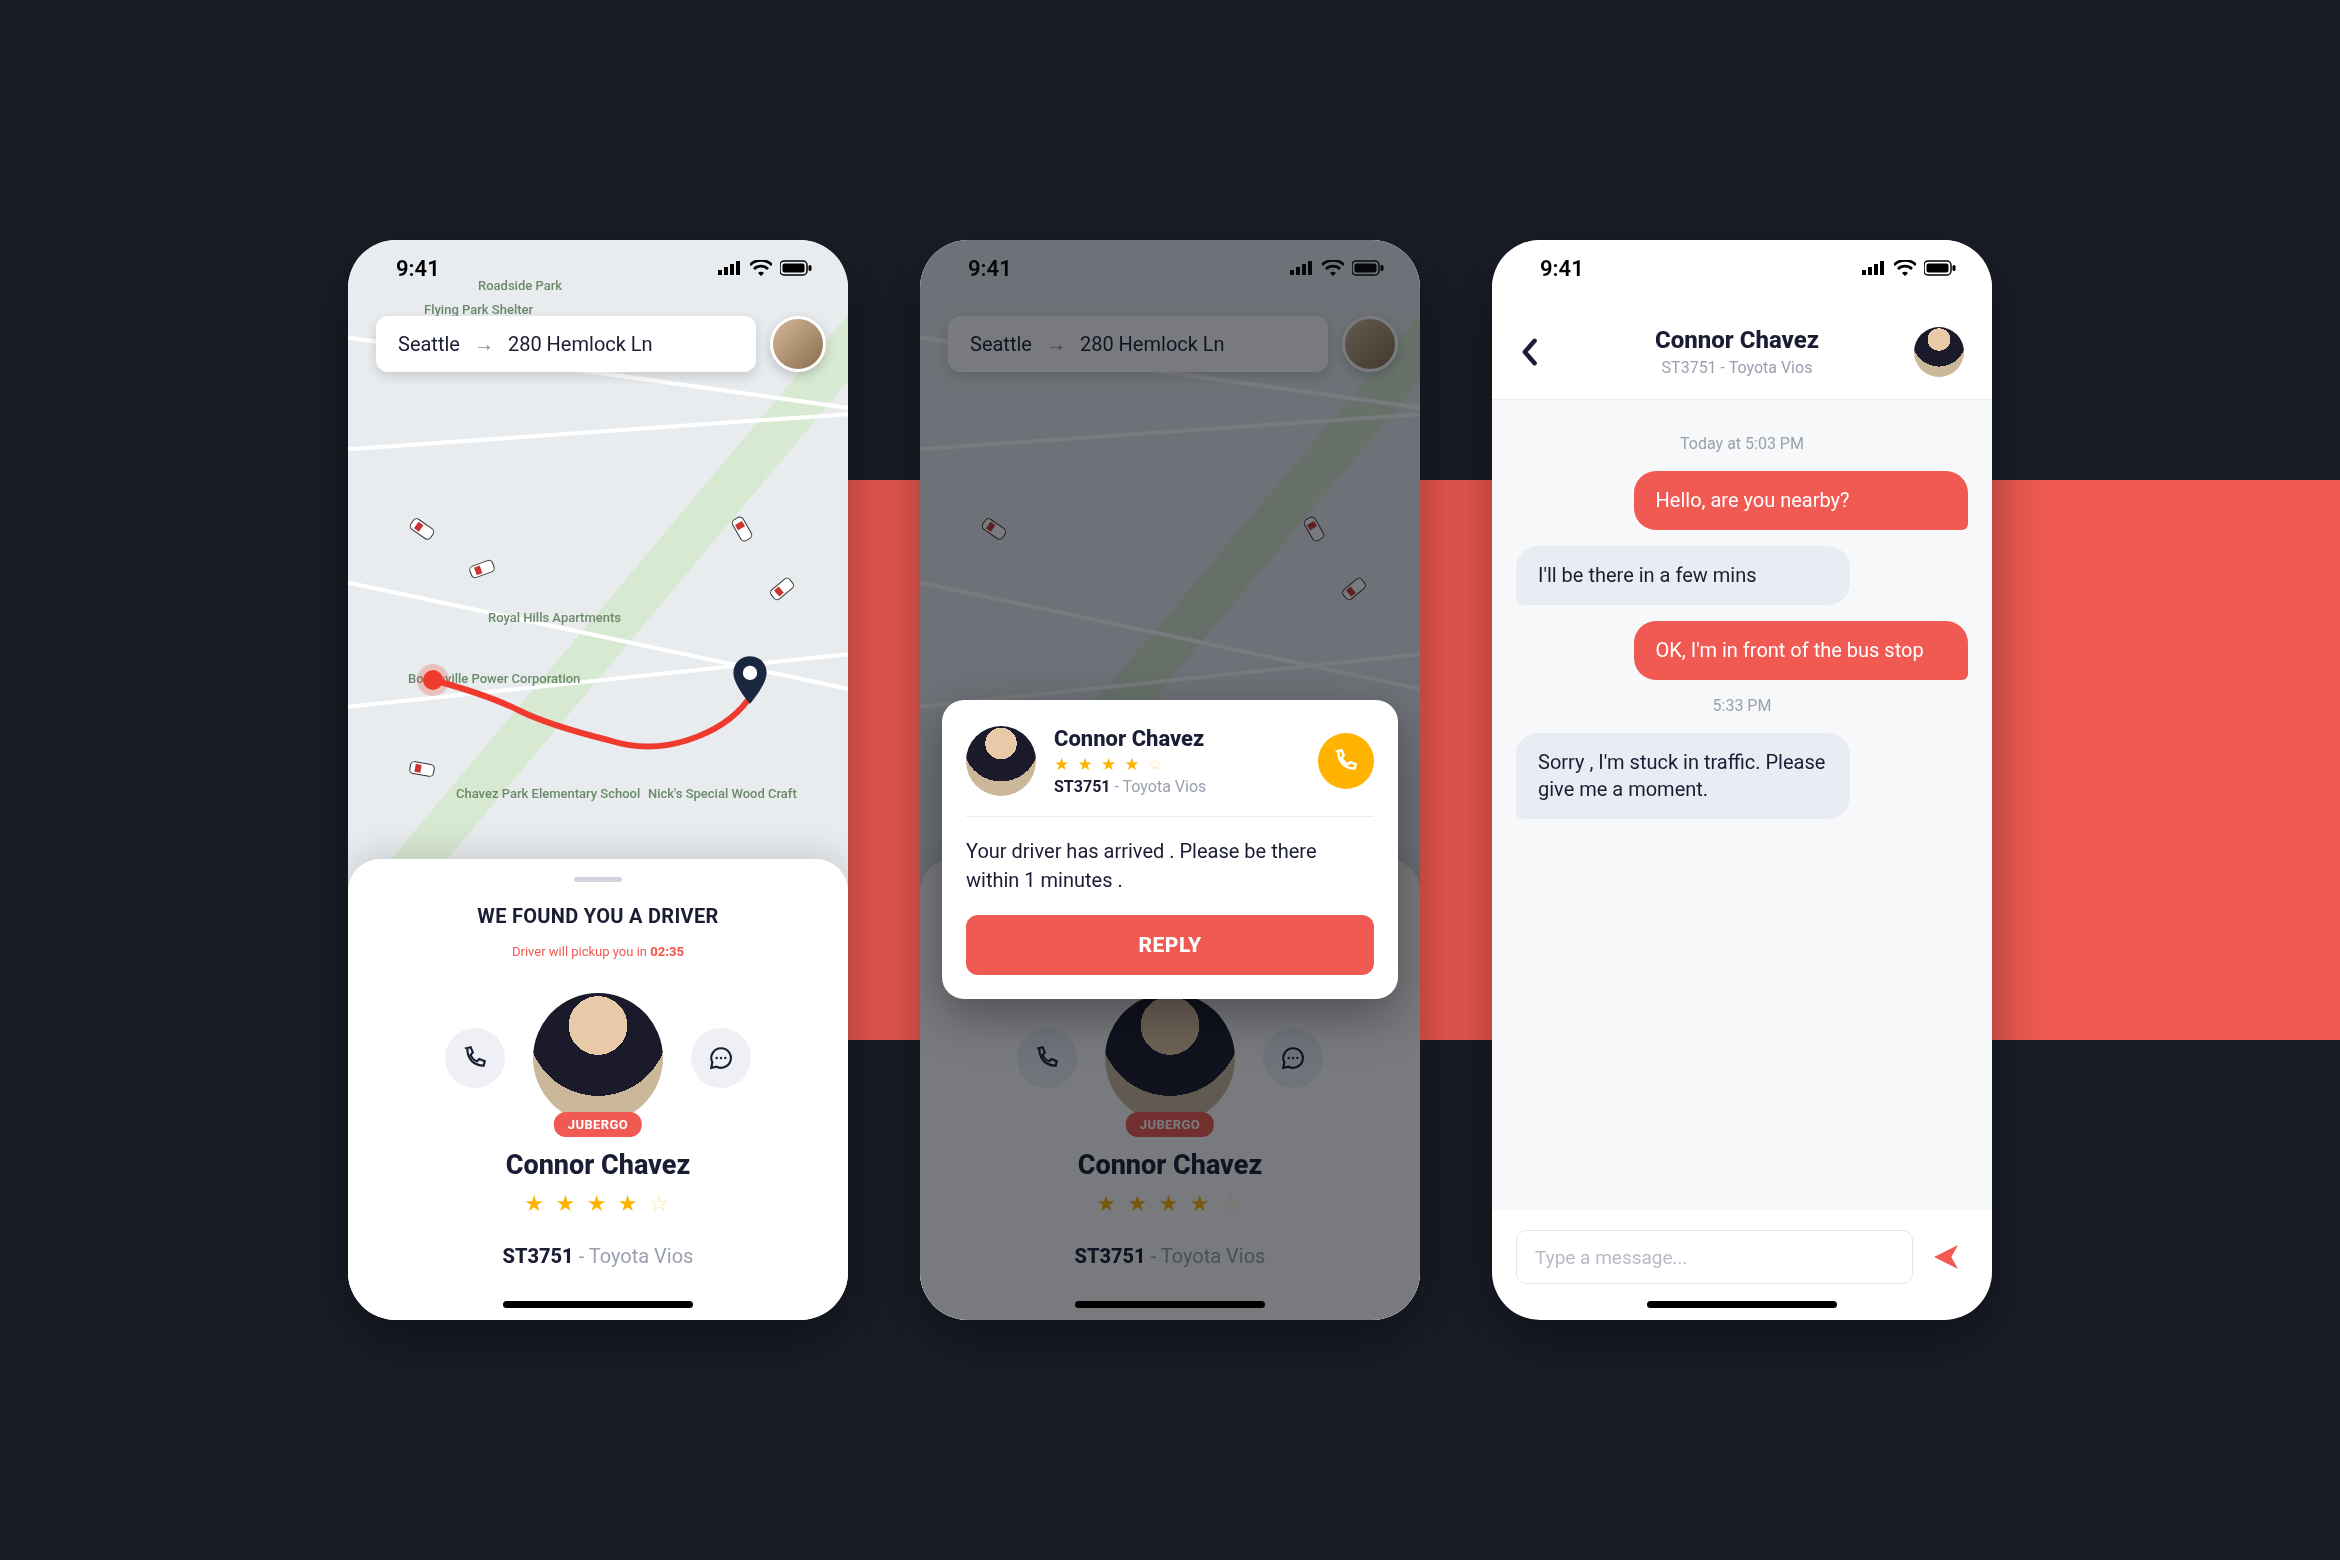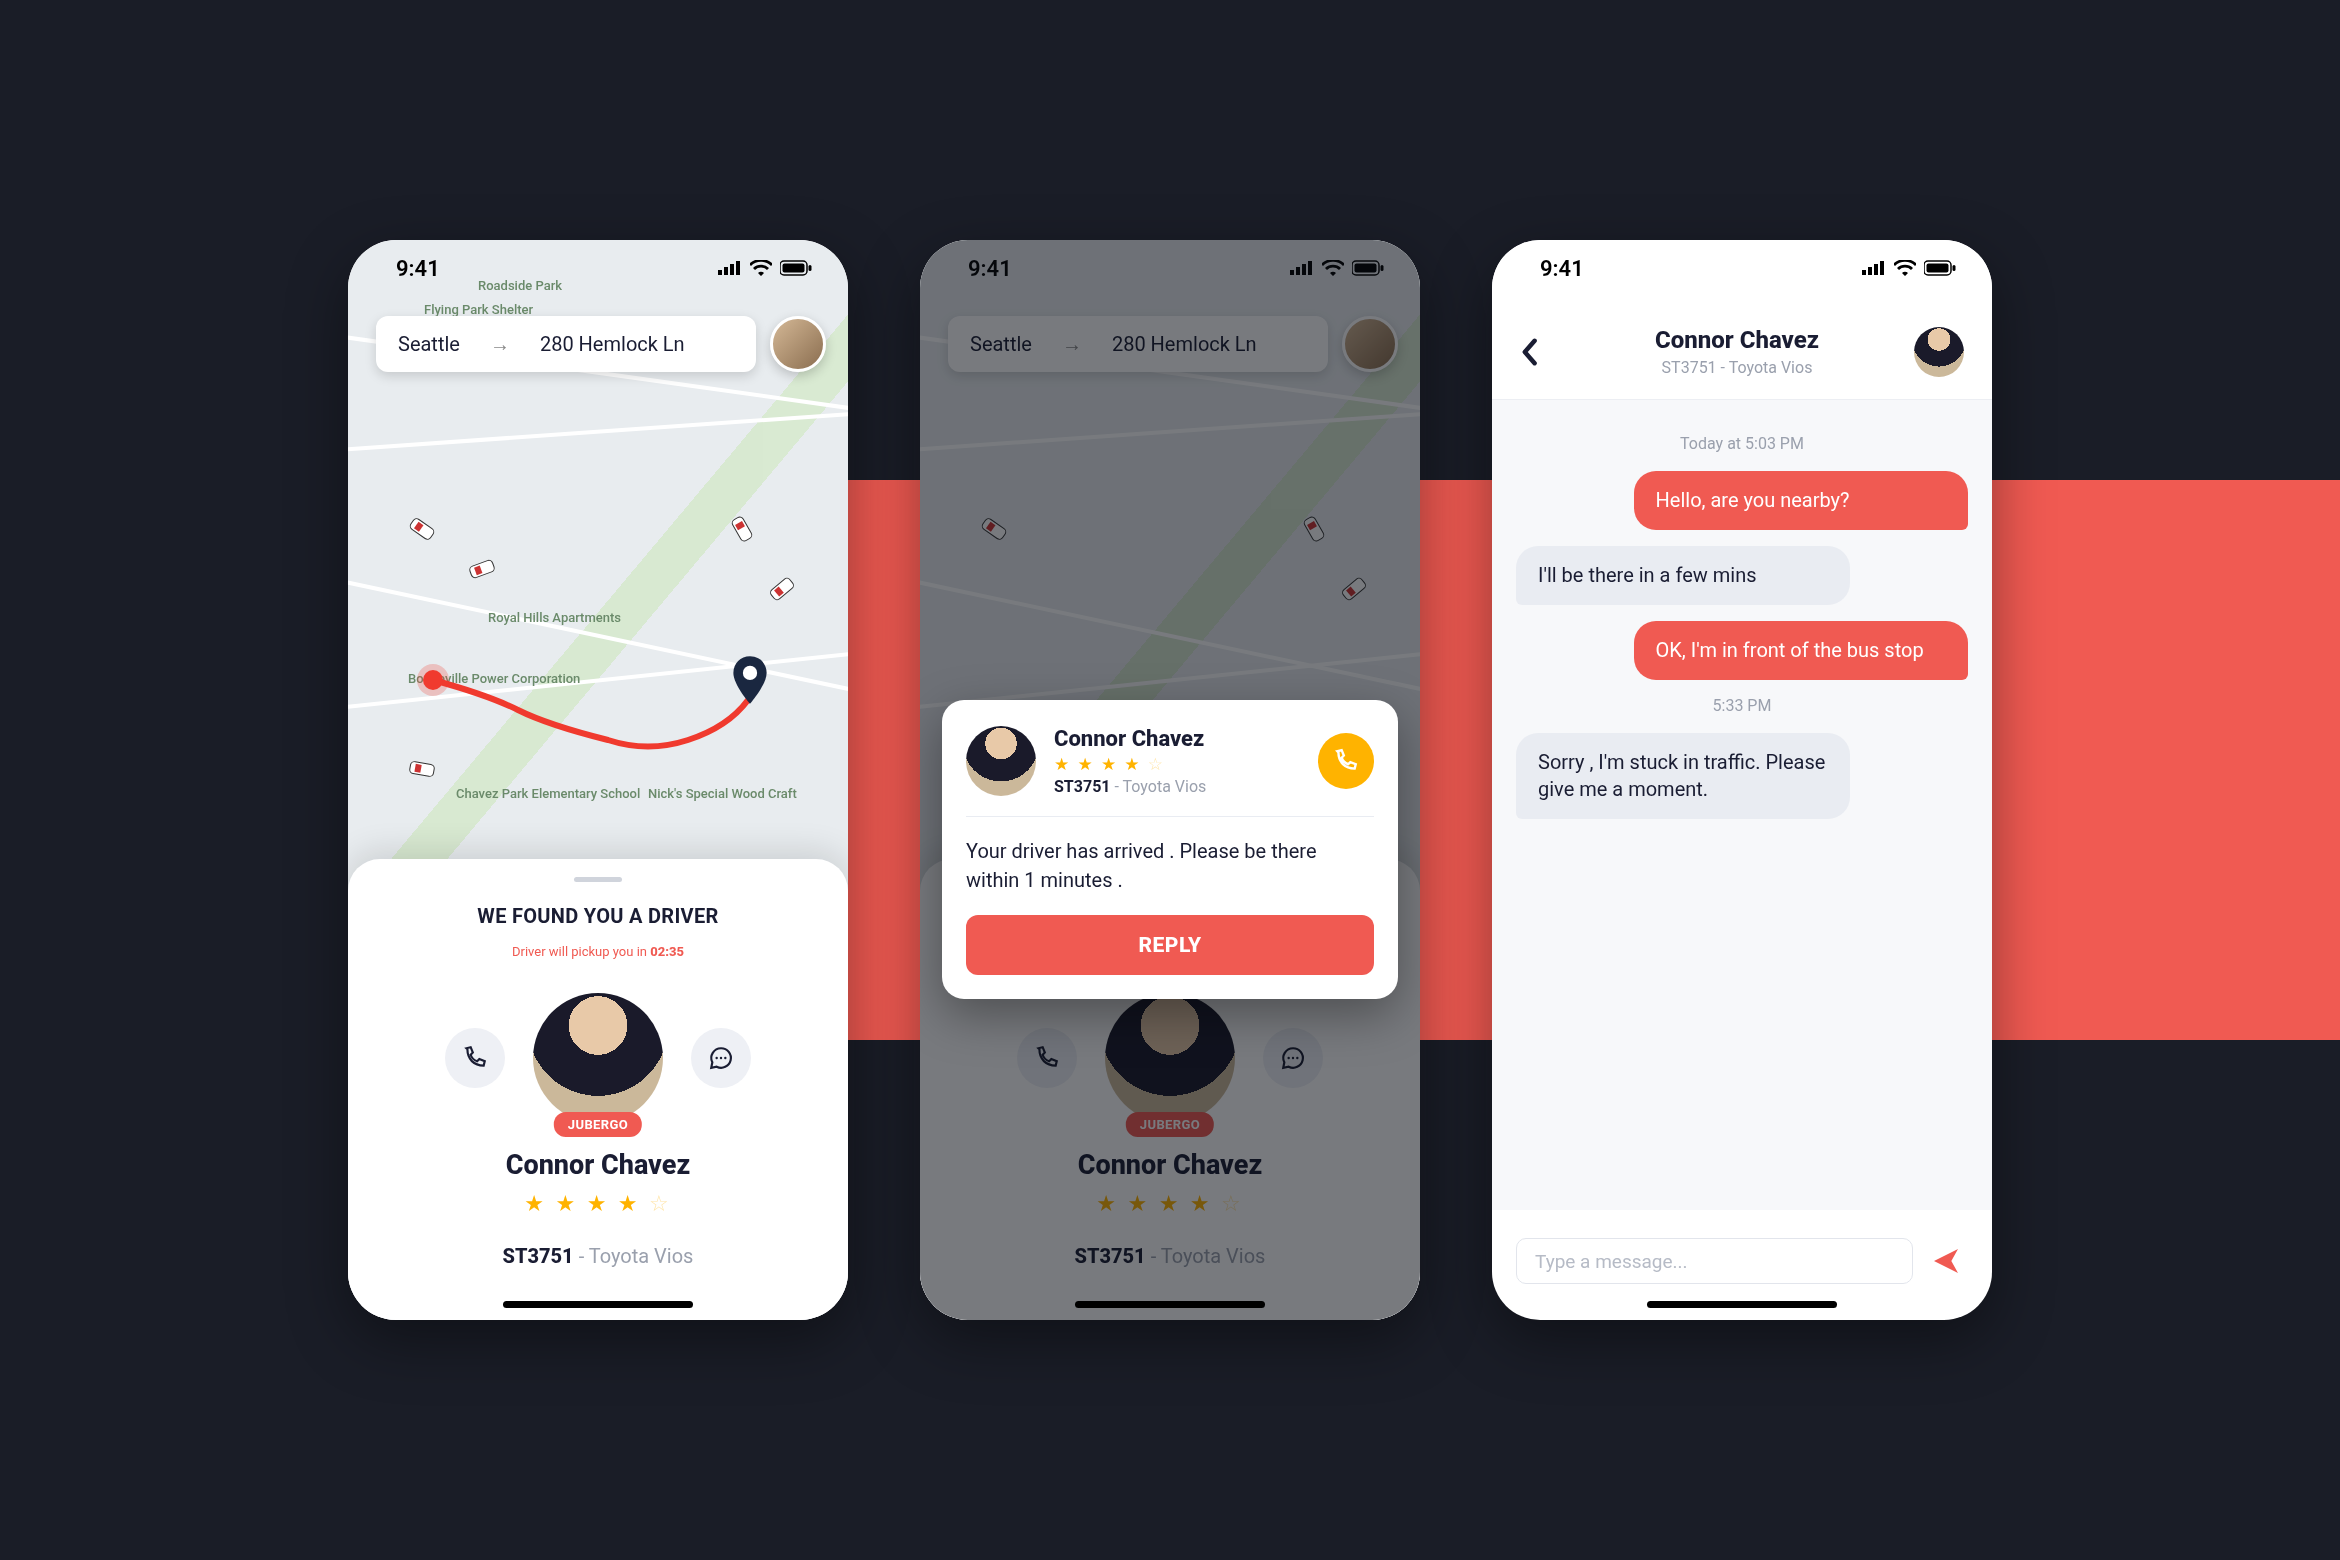--- a/index.html
+++ b/index.html
@@ -14,21 +14,21 @@
   
   .map-bg { position: absolute; inset: 0; background: #e8ecef; }
   .map-bg::before { content: ""; position: absolute; inset: 0; background:
     linear-gradient(130deg, transparent 0 40%, #c9e7b5 40% 44%, transparent 44%),
     linear-gradient(40deg, transparent 0 10%, #c9e7b5 10% 16%, transparent 16%),
     linear-gradient(200deg, transparent 0 68%, #c9e7b5 68% 74%, transparent 74%);
     opacity: .5; }
   .map-road { position: absolute; width: 200%; height: 4px; background: #fff; transform-origin: left center; }
   .map-label { position:absolute; font-size:13px; color:#6a8a6a; font-weight:500; white-space:nowrap; }
   
-  .search-pill { position: absolute; top: 76px; left: 28px; width: 380px; height: 56px; background: #fff; border-radius: 12px; box-shadow: 0 4px 12px rgba(0,0,0,.15); display: flex; align-items: center; padding: 0 22px; font-size: 20px; color: #1a1d33; gap: 30px; }
+  .search-pill { position: absolute; top: 76px; left: 28px; width: 380px; height: 56px; background: #fff; border-radius: 12px; box-shadow: 0 4px 12px rgba(0,0,0,.15); display: flex; align-items: center; padding: 0 22px; font-size: 20px; color: #1a1d33; gap: 14px; }
   .search-pill .arrow { color: #888; }
   .avatar-small { position: absolute; top: 76px; right: 22px; width: 56px; height: 56px; border-radius: 50%; background: linear-gradient(135deg,#d4b896,#8a6d4f); border: 3px solid #fff; box-shadow: 0 4px 12px rgba(0,0,0,.2); background-size: cover; background-position: center; }
   
   .bottom-sheet { position: absolute; bottom: 0; left: 0; right: 0; background: #fff; border-radius: 32px 32px 0 0; box-shadow: 0 -8px 32px rgba(0,0,0,.12); padding: 18px 28px 52px; }
   .sheet-handle { width: 48px; height: 5px; background: #d0d4dc; border-radius: 3px; margin: 0 auto 22px; }
   .sheet-title { text-align: center; font-size: 20px; font-weight: 700; color: #1a1d33; letter-spacing: .3px; }
   .sheet-sub { text-align: center; font-size: 13px; color: #f05a52; margin-top: 16px; }
   .sheet-sub b { font-weight: 800; }
   .driver-row { display: flex; justify-content: center; align-items: center; gap: 28px; margin-top: 34px; }
   .icon-btn { width: 60px; height: 60px; border-radius: 50%; background: #eef0f5; display: flex; align-items: center; justify-content: center; }
@@ -64,21 +64,21 @@
   .chat-header .back { width:40px; display:flex; }
   .chat-header .title-wrap { flex:1; text-align:center; }
   .chat-header .title { font-size:24px; font-weight:800; color:#1a1d33; }
   .chat-header .sub { font-size:16px; color:#9aa0ad; margin-top:4px; }
   .chat-header .avatar3 { width:50px; height:50px; border-radius:50%; background: radial-gradient(circle at 50% 25%, #e8c9a8 0 25%, #1a1a2a 25% 60%, #cbb89a 60% 100%); }
   .chat-body { position:absolute; top:160px; bottom:110px; left:0; right:0; background:#f7f8fa; padding:24px 24px; overflow:hidden; }
   .timestamp-row { text-align:center; font-size:16px; color:#9aa0ad; margin:10px 0 18px; }
   .msg { max-width:74%; padding:16px 22px; border-radius:22px; font-size:20px; line-height:1.35; margin-bottom:16px; position:relative; }
   .msg.out { background:#f05a52; color:#fff; margin-left:auto; border-bottom-right-radius:6px; }
   .msg.in { background:#e9ecf2; color:#1a1d33; margin-right:auto; border-bottom-left-radius:6px; }
-  .chat-input-bar { position:absolute; bottom:36px; left:24px; right:24px; height:46px; display:flex; align-items:center; gap:11px; }
+  .chat-input-bar { position:absolute; bottom:36px; left:24px; right:24px; height:54px; display:flex; align-items:center; gap:11px; }
   .chat-input { flex:1; height:100%; border:1px solid #e2e5ec; border-radius:10px; padding:0 18px; font-size:19px; color:#1a1d33; }
   .chat-input::placeholder { color:#b6bbc6; }
   .send-btn { width:44px; height:44px; display:flex; align-items:center; justify-content: center; }
 </style>
 </head>
 <body>
 
 <div class="red-band"></div>
 
 <div class="container">

